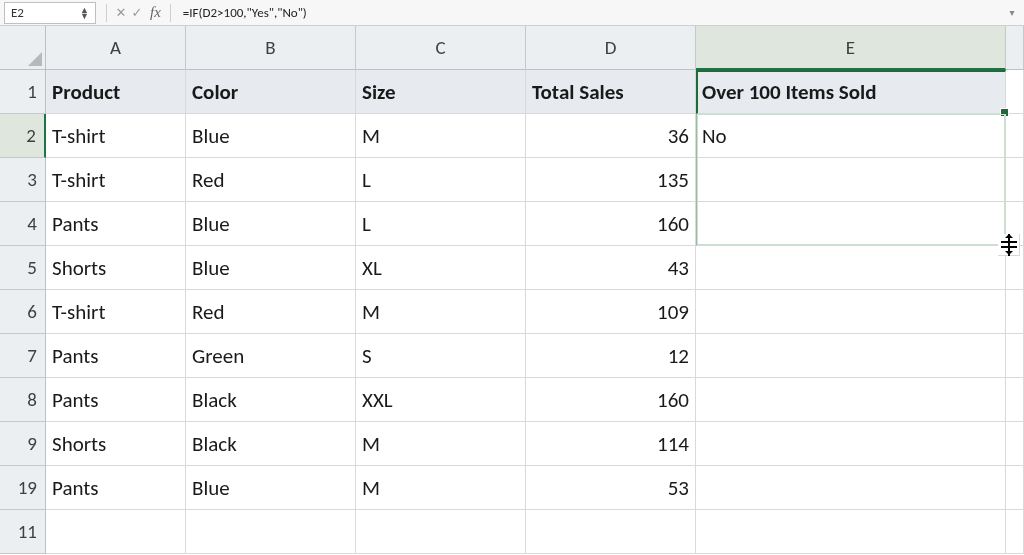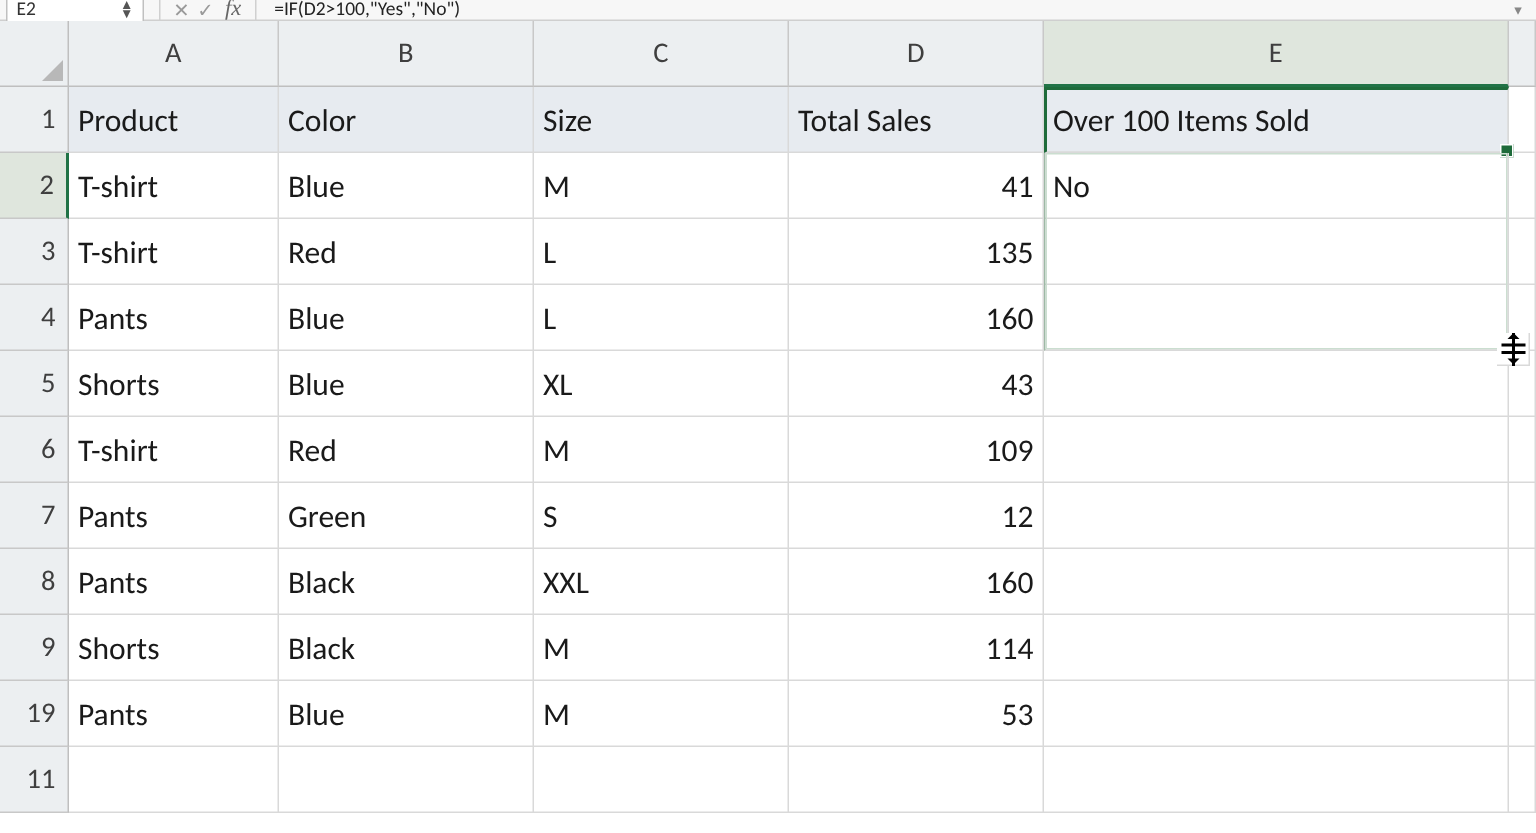--- a/index.html
+++ b/index.html
@@ -7,21 +7,21 @@
       font-family: Calibri, "Segoe UI", Arial, sans-serif;
       font-size:21px;
       color:#1a1a1a;
       background:#fff;
       width:1024px;
       height:555px;
       overflow:hidden;
     }
     .fb {
       display:flex; align-items:center;
-      height:14px;
+      height:26px;
       background:#f7f7f7;
       border-bottom:1px solid #cfcfcf;
       font-size:13px;
       color:#333;
     }
     .nb {
       width:92px; height:22px; margin:0 4px; padding:1px 6px;
       border:1px solid #c0c0c0; background:#fff;
       display:flex; align-items:center; justify-content:space-between;
     }
@@ -70,21 +70,21 @@
     .grid > div.sel-all::after{
       content:"";
       position:absolute;
       right:3px; bottom:3px;
       border-style:solid;
       border-width:0 0 14px 14px;
       border-color:transparent transparent #b8b8b8 transparent;
     }
     .grid > div.colh.active { background:#dfe6dd; border-bottom:2px solid #217346;}
     .grid > div.rowh.active { background:#dfe6dd; border-right:2px solid #217346;}
-    .hdr { background:#e7ebf0 !important; font-weight:400;}
+    .hdr { background:#e7ebf0 !important; font-weight:700;}
     .num { justify-content:flex-end; padding-right:6px;}
     
     .sel-box {
       position:absolute;
       pointer-events:none;
       border:2px solid #1e6b3a;
       background:transparent !important;
     }
     .sel-box::after{
       content:"";
@@ -154,21 +154,21 @@
   <div class="hdr">Color</div>
   <div class="hdr">Size</div>
   <div class="hdr num" style="justify-content:flex-start">Total Sales</div>
   <div class="hdr">Over 100 Items Sold</div>
   <div></div>
 
   <div class="rowh active">2</div>
   <div>T-shirt</div>
   <div>Blue</div>
   <div>M</div>
-  <div class="num">41</div>
+  <div class="num">36</div>
   <div>No</div>
   <div></div>
 
   <div class="rowh">3</div>
   <div>T-shirt</div>
   <div>Red</div>
   <div>L</div>
   <div class="num">135</div>
   <div></div>
   <div></div>

